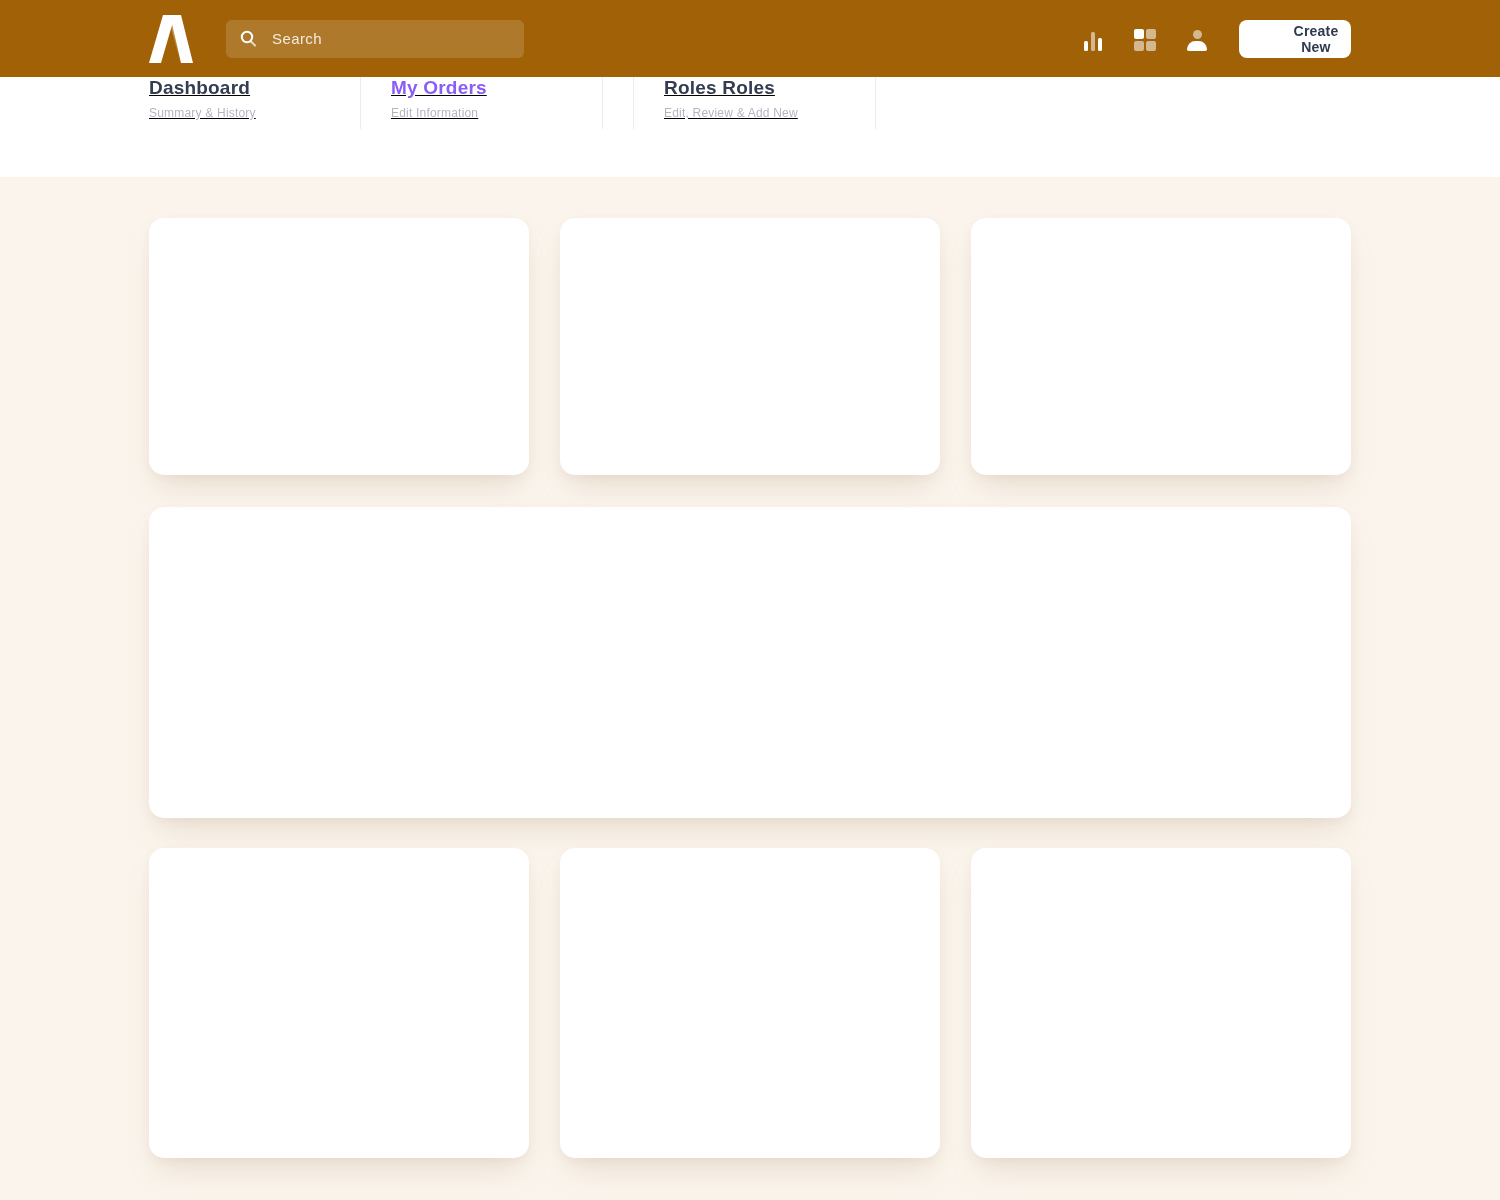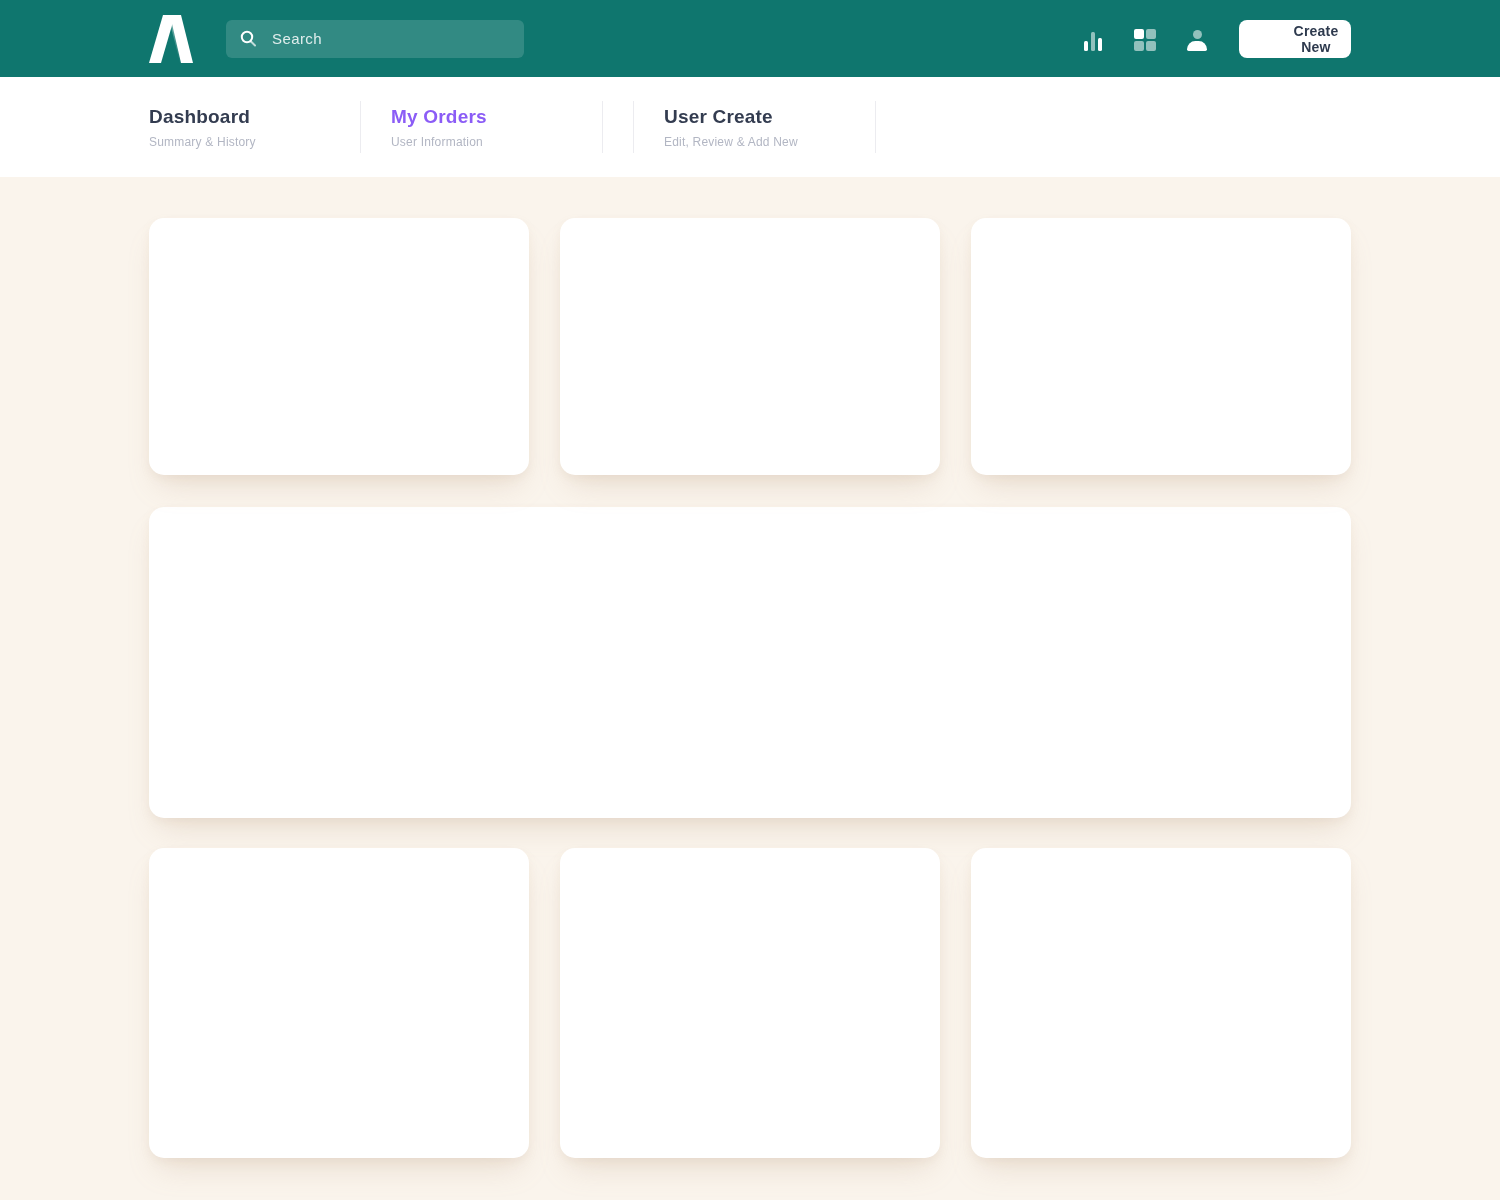--- a/index.html
+++ b/index.html
@@ -8,21 +8,21 @@
     width: 1500px; height: 1200px;
     font-family: "Liberation Sans", sans-serif;
     background: #FAF4EC;
     overflow: hidden;
   }
   .page { width: 1500px; height: 1200px; display: flex; flex-direction: column; }
 
   
   .header {
     height: 77px; flex: none;
-    background: #0f766e;
+    background: #a16207;
     display: flex; align-items: center;
     padding: 0 149px;
   }
   .logo { width: 44px; height: 48px; flex: none; }
   .search-box {
     margin-left: 33px;
     width: 298px; height: 38px;
     background: rgba(255,255,255,0.15);
     border-radius: 6px;
     display: flex; align-items: center;
@@ -68,22 +68,23 @@
     width: 112px; height: 38px;
     background: #ffffff; border: none; border-radius: 8px;
     color: #2E3A4E; font-size: 14px; font-weight: bold;
     font-family: "Liberation Sans", sans-serif;
     cursor: pointer; letter-spacing: 0.2px; padding-left: 48px;
   }
 
   
   .nav {
     height: 100px; flex: none; background: #ffffff;
-    display: flex; align-items: center;
-    padding: 16px 149px;
+    display: flex; align-items: flex-start;
+    padding: 0 149px;
+    text-decoration: underline;
   }
   .nav-tab { width: 211px; flex: none; cursor: pointer; }
   .nav-tab .tab-title {
     font-size: 19px; font-weight: bold; color: #333C50; letter-spacing: 0.2px;
   }
   .nav-tab.active .tab-title { color: #8b5cf6; }
   .nav-tab .tab-sub {
     margin-top: 7px; font-size: 12px; color: #B2B6C3; letter-spacing: 0.2px;
   }
   .nav-divider {
@@ -160,28 +161,28 @@
 
   <div class="nav">
     <div class="nav-tab">
       <div class="tab-title">Dashboard</div>
       <div class="tab-sub">Summary &amp; History</div>
     </div>
     <div class="nav-divider"></div>
 
     <div class="nav-tab active">
       <div class="tab-title">My Orders</div>
-      <div class="tab-sub">User Information</div>
+      <div class="tab-sub">Edit Information</div>
     </div>
     <div class="nav-divider"></div>
 
     <div class="nav-divider"></div>
 
     <div class="nav-tab">
-      <div class="tab-title">User Create</div>
+      <div class="tab-title">Roles Roles</div>
       <div class="tab-sub">Edit, Review &amp; Add New</div>
     </div>
     <div class="nav-divider"></div>
 
   </div>
 
   <div class="content">
     <div class="cards-row row-top">
       <div class="card"></div>
       <div class="card"></div>

